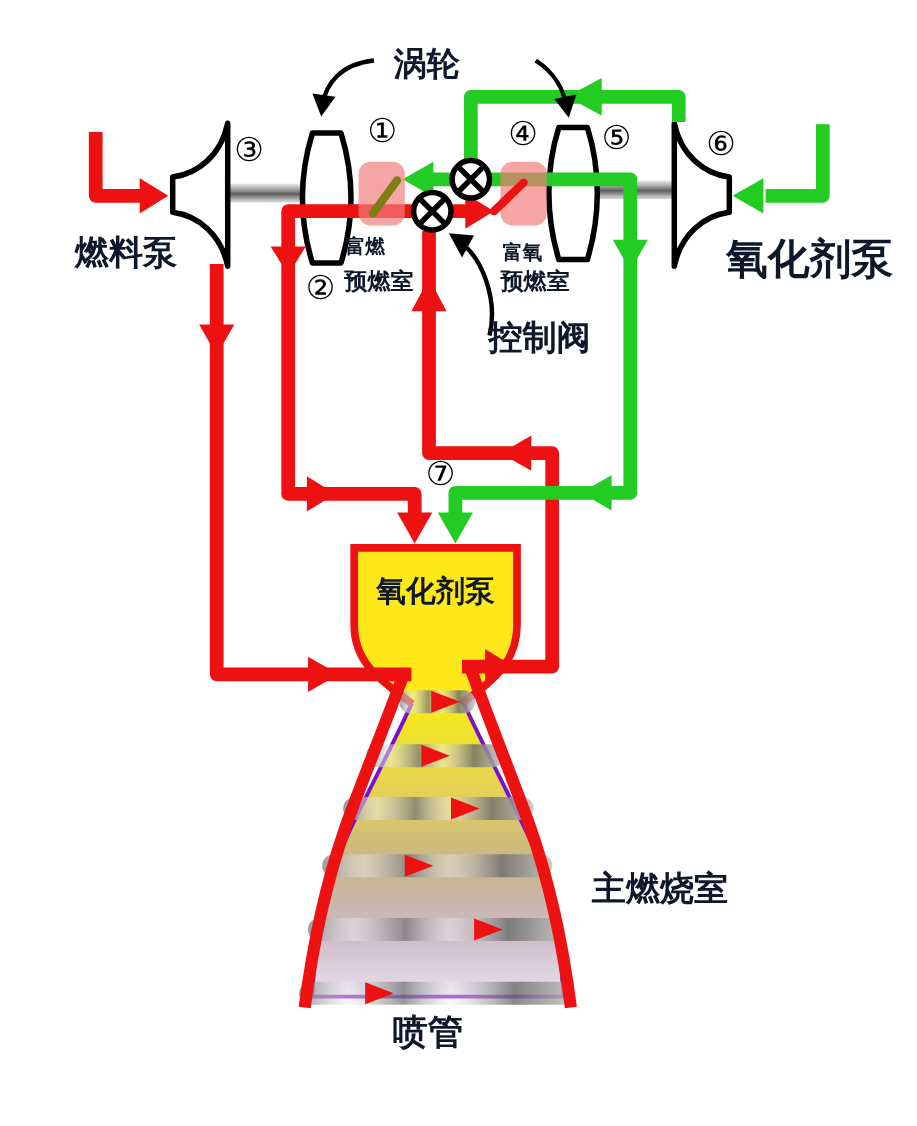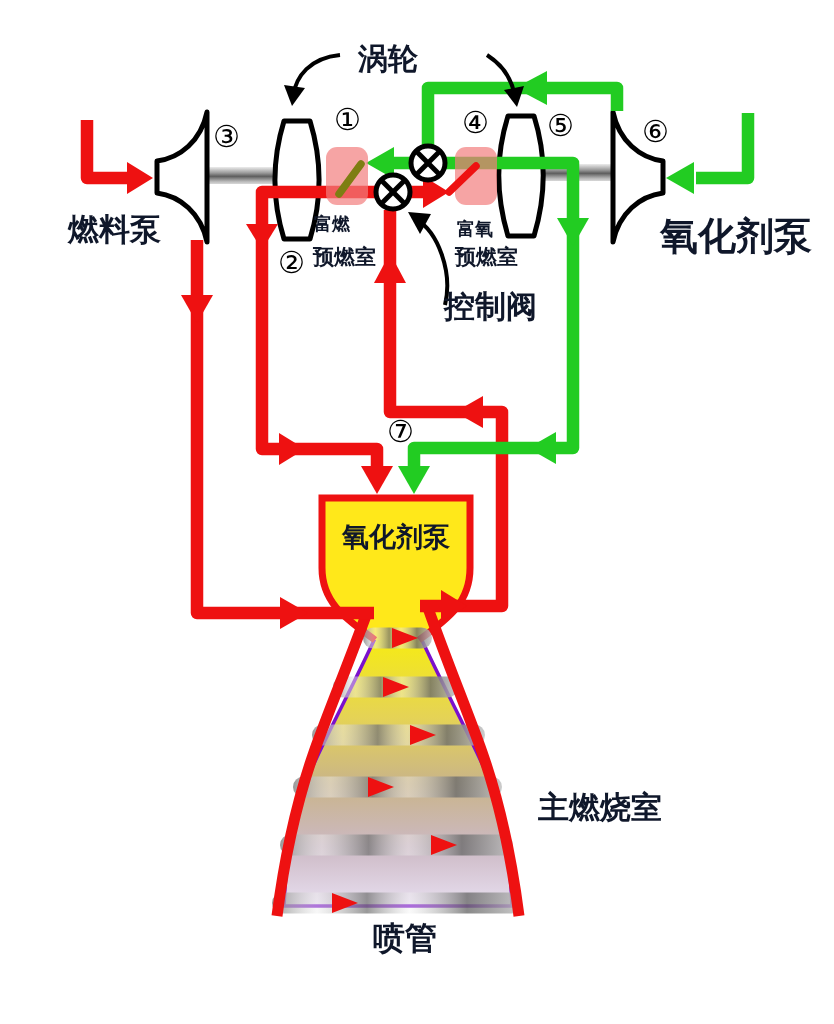--- a/index.html
+++ b/index.html
@@ -137,21 +137,21 @@
 <div class="lbl" style="left:358px;top:40px;font-size:30px;">涡轮</div>
 <div class="lbl" style="left:68px;top:211px;font-size:31px;">燃料泵</div>
 <div class="lbl" style="left:660px;top:213px;font-size:38px;">氧化剂泵</div>
 <div class="lbl" style="left:314px;top:213px;font-size:18px;">富燃</div>
 <div class="lbl" style="left:313px;top:244px;font-size:21px;">预燃室</div>
 <div class="lbl" style="left:457px;top:218px;font-size:18px;">富氧</div>
 <div class="lbl" style="left:455px;top:244px;font-size:21px;">预燃室</div>
 <div class="lbl" style="left:444px;top:288px;font-size:31px;">控制阀</div>
 <div class="lbl" style="left:330px;top:521px;width:132px;text-align:center;font-size:27px;">氧化剂泵</div>
 <div class="lbl" style="left:538px;top:789px;font-size:31px;">主燃烧室</div>
-<div class="lbl" style="left:357px;top:918px;font-size:32px;margin-left:16px;">喷管</div>
+<div class="lbl" style="left:357px;top:918px;font-size:32px;">喷管</div>
 
 <div class="num" style="left:334px;top:105px;">①</div>
 <div class="num" style="left:278px;top:248px;">②</div>
 <div class="num" style="left:213px;top:122px;">③</div>
 <div class="num" style="left:462px;top:108px;">④</div>
 <div class="num" style="left:547px;top:111px;">⑤</div>
 <div class="num" style="left:642px;top:117px;">⑥</div>
 <div class="num" style="left:387px;top:417px;">⑦</div>
 
 </div>

